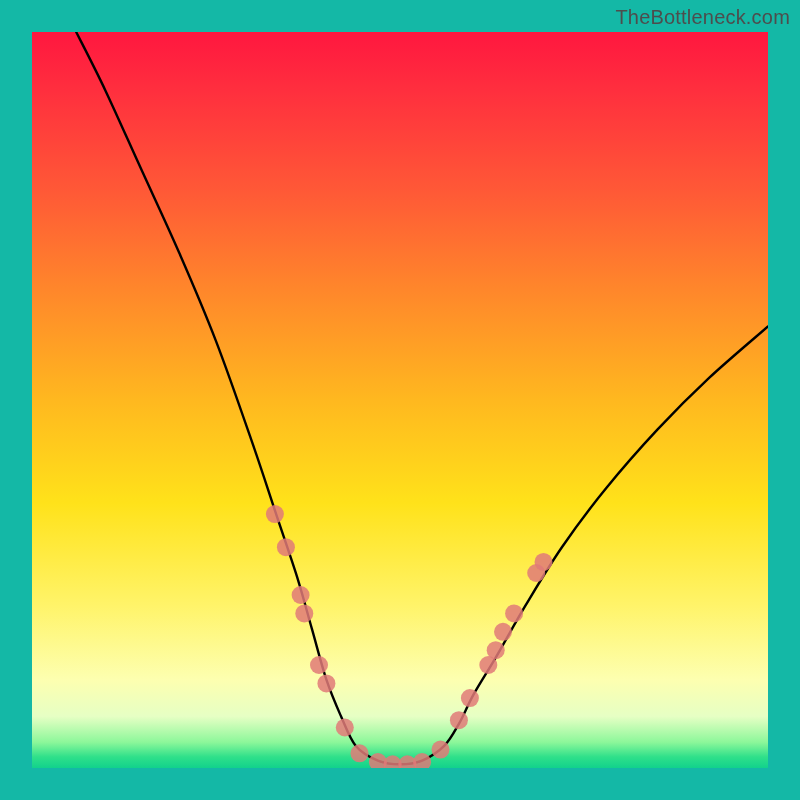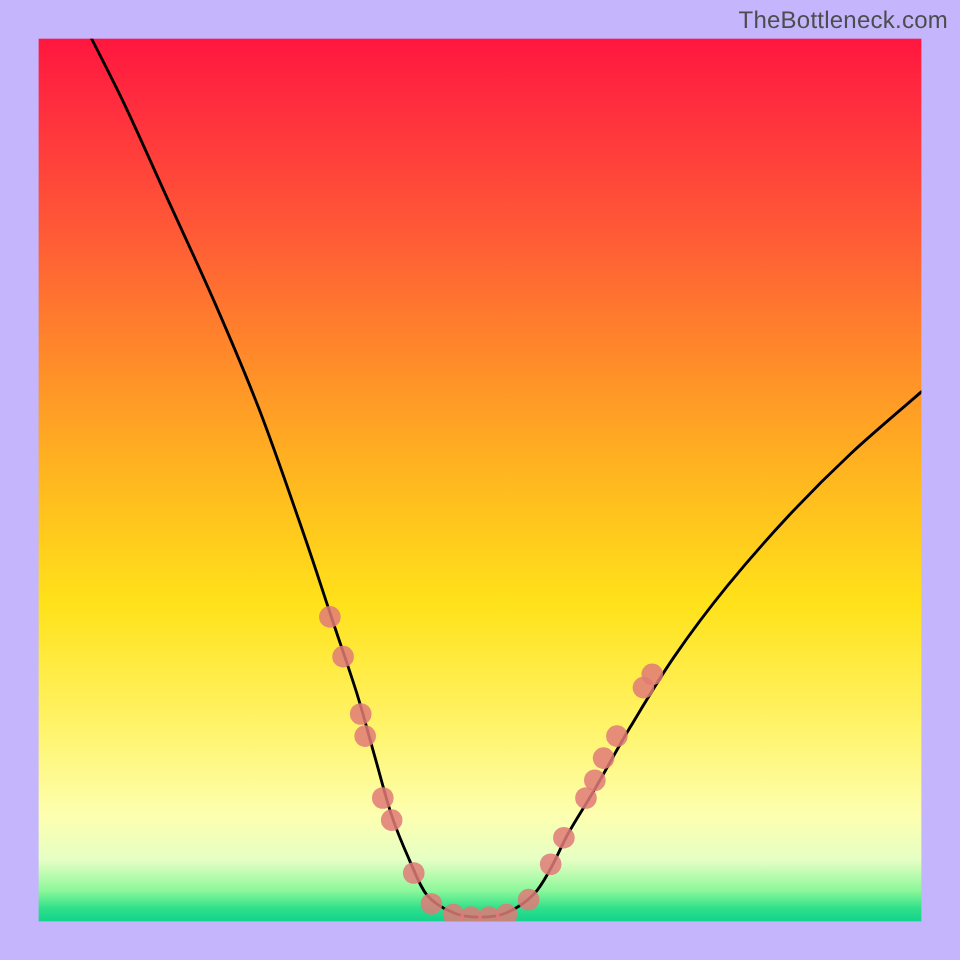--- a/index.html
+++ b/index.html
@@ -10,21 +10,21 @@
     background: #000;
     overflow: hidden;
     font-family: Arial, Helvetica, sans-serif;
   }
   .frame {
     position: absolute;
     top: 0;
     left: 0;
     width: 800px;
     height: 800px;
-    background: #c4b5fd;
+    background: #14b8a6;
   }
   .plot-area {
     position: absolute;
     top: 32px;
     left: 32px;
     width: 736px;
     height: 736px;
     overflow: hidden;
   }
   .gradient {

